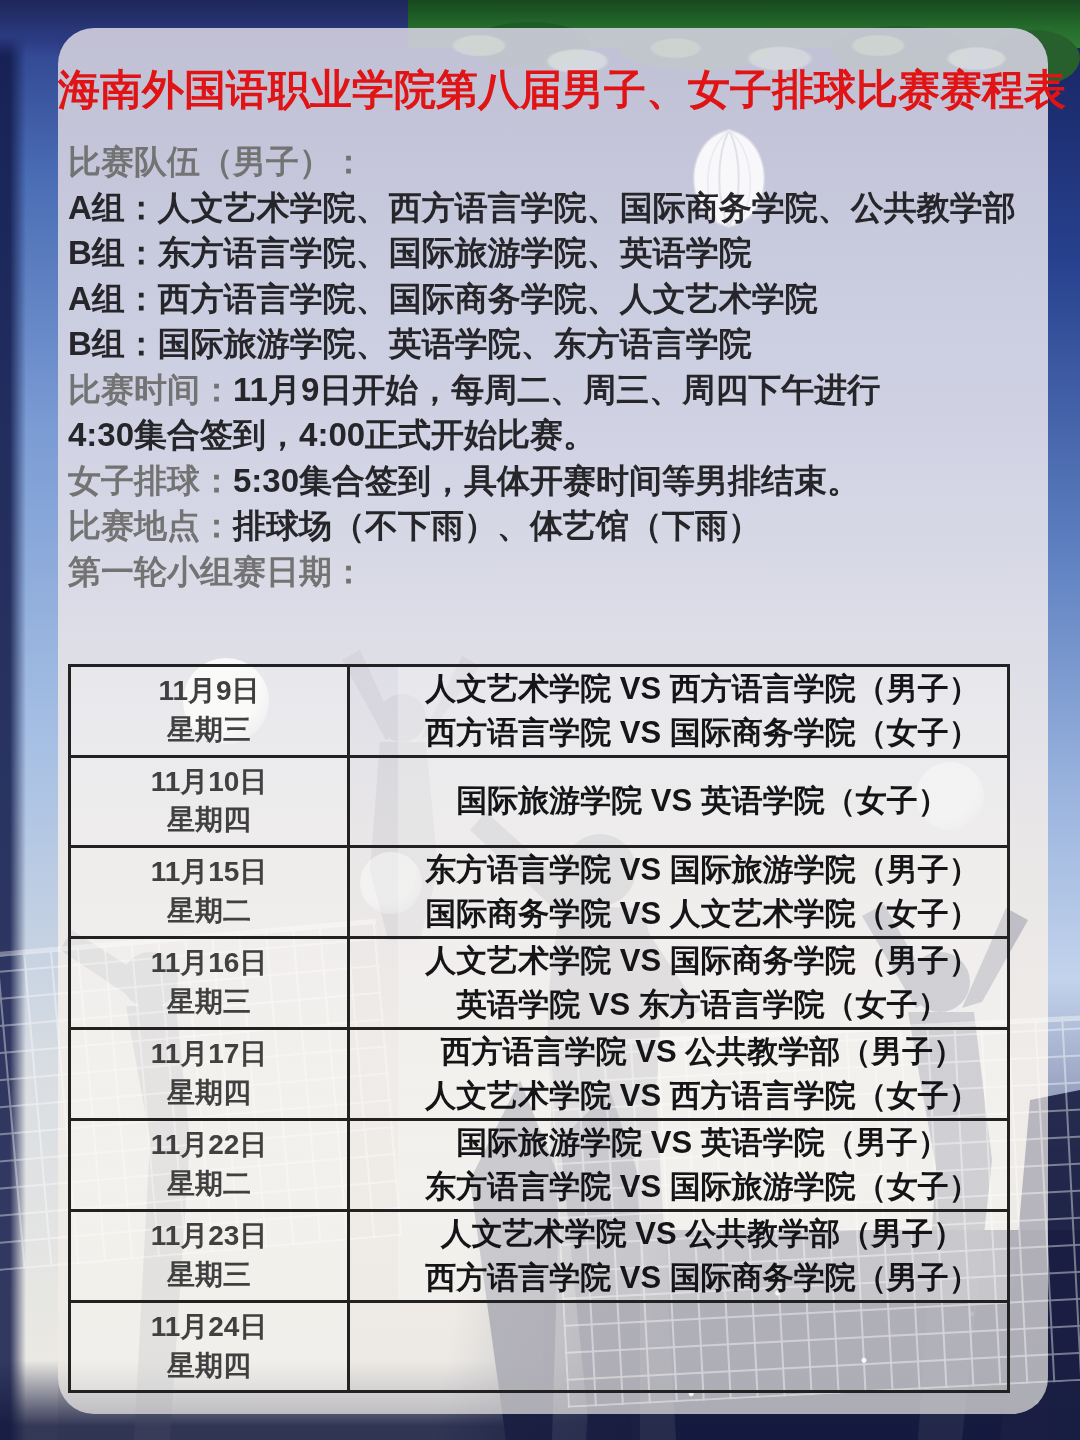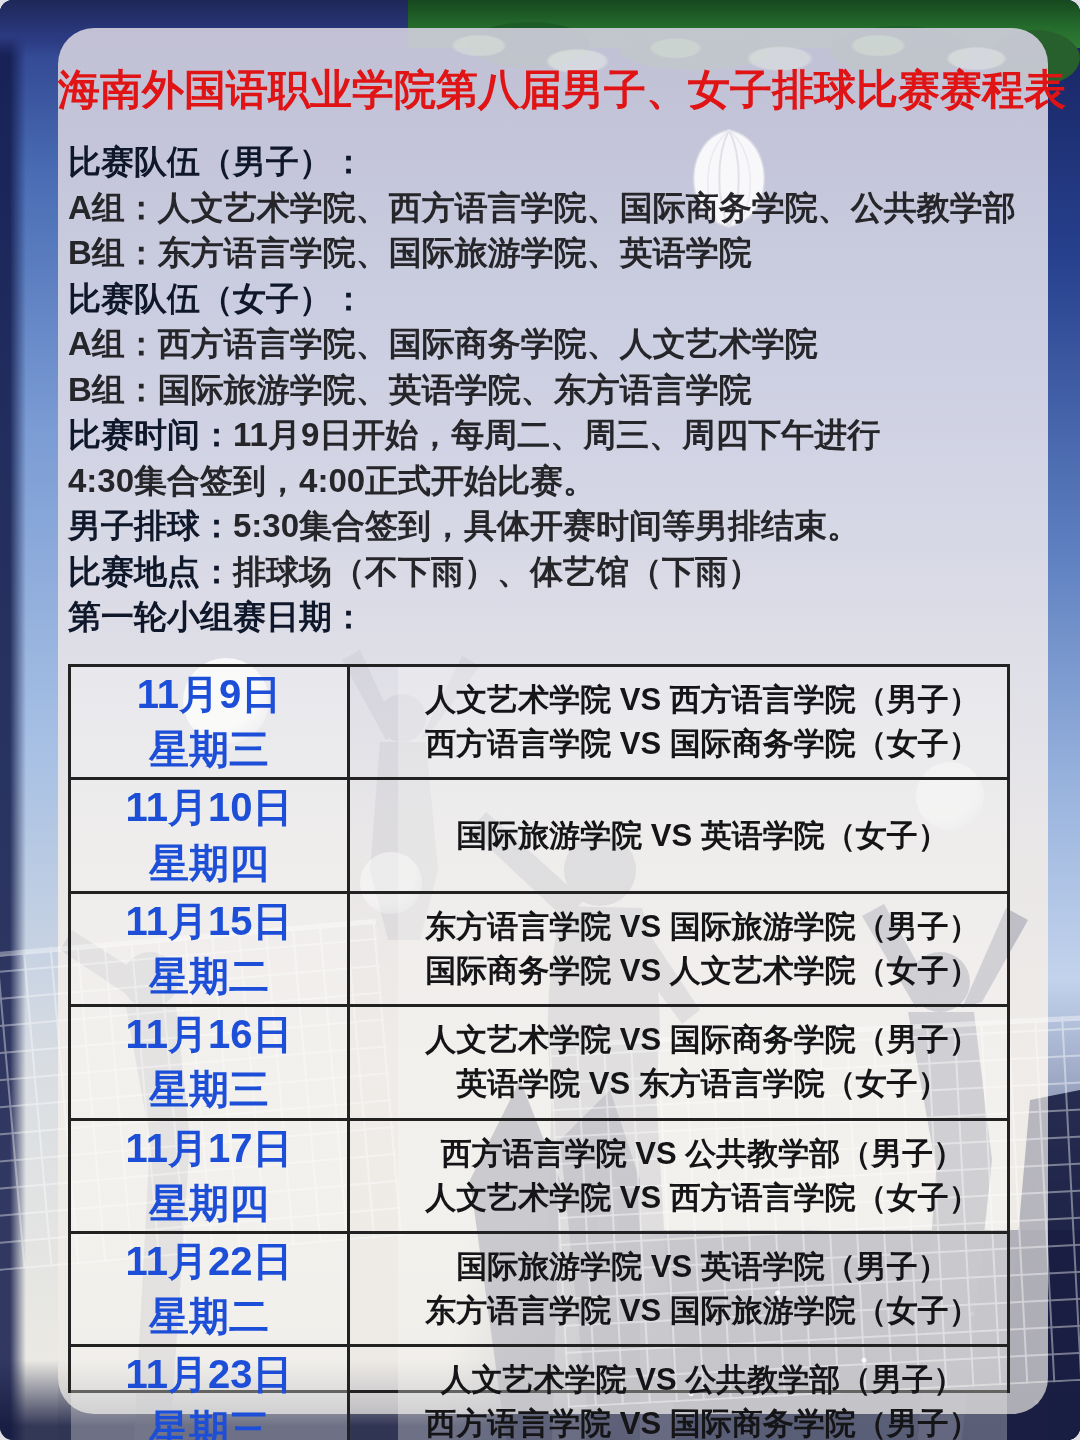--- a/index.html
+++ b/index.html
@@ -1,19 +1,19 @@
 <!DOCTYPE html>
 <html><head>
 <meta charset="utf-8">
 <style>
   * { margin:0; padding:0; box-sizing:border-box; }
   html,body { width:1080px; height:1440px; overflow:hidden; }
   body { font-family:"Liberation Sans","DejaVu Sans",sans-serif; position:relative; background:#dfe0e6; }
 
-  .stage { position:absolute; inset:0; width:1080px; height:1440px; overflow:hidden;border-radius:13px; }
+  .stage { position:absolute; inset:0; width:1080px; height:1440px; overflow:hidden; }
 
   
   .bg-base { position:absolute; inset:0;
     background:linear-gradient(180deg,#27336f 0%,#3d589e 7%,#6f8fc8 18%,#9db5dd 32%,
       #c9d2e4 46%,#e2e1de 60%,#eeebe4 74%,#e9e6df 86%,#dcd9d4 100%); }
   .bg-left-strip { position:absolute; left:0; top:0; width:58px; height:1440px;
     background:linear-gradient(90deg,rgba(18,26,74,.85) 0 10px,rgba(18,26,74,0) 26px),
       linear-gradient(180deg,#2a3a86 0%,#496cb4 12%,#7b9cd4 30%,#a7c0e4 52%,#d9dde2 74%,#efece4 100%); }
   .bg-right-strip { position:absolute; right:0; top:0; width:32px; height:1440px;
     background:linear-gradient(180deg,#16205c 0%,#27418e 18%,#5d7fc0 38%,#9ab4de 55%,
@@ -71,28 +71,28 @@
       radial-gradient(ellipse 40px 16px at 73% 30%, #dce8d8 0 60%, transparent 70%),
       radial-gradient(ellipse 44px 17px at 89% 55%, #edf2e9 0 60%, transparent 70%); }
 
   
   .title { position:absolute; left:58px; top:62px; width:990px; text-align:center;
     font-size:42px; font-weight:900; color:#e01315; letter-spacing:0px; white-space:nowrap; }
 
   .info { position:absolute; left:68px; top:140px; width:950px; }
   .info-line { height:45.5px; display:flex; align-items:center; white-space:nowrap;
     font-size:33px; color:#26262a; font-weight:600; }
-  .info-line .lbl { color:#0f172a; font-weight:800;text-align:right; }
+  .info-line .lbl { color:#737373; font-weight:800;text-align:right; }
 
   .schedule { position:absolute; left:68px; top:664px; width:942px; height:729px;
     border:3px solid #222; display:flex; flex-direction:column; }
   .s-row { flex:1; display:flex; border-bottom:3px solid #222; }
   .s-row:last-child { border-bottom:none; }
   .date-cell { width:279px; border-right:3px solid #222; display:flex; flex-direction:column;
-    align-items:center; justify-content:center; font-size:40px; font-weight:700; color:#1d4ed8;
+    align-items:center; justify-content:center; font-size:28px; font-weight:700; color:#404040;
     line-height:1.38; background:rgba(252,251,248,.30); }
   .match-cell { flex:1; display:flex; flex-direction:column; align-items:center; justify-content:center;
     font-size:31px; font-weight:700; color:#151518; line-height:1.42;
     background:rgba(252,251,248,.30);margin-left:48px; }
   .match-cell div:empty { display:none; }
 </style>
 </head>
 <body>
 
 <div class="stage">
@@ -167,40 +167,36 @@
       </div>
     <div class="info-line">
         <span class="lbl"></span>
         <span>A组：人文艺术学院、西方语言学院、国际商务学院、公共教学部</span>
       </div>
     <div class="info-line">
         <span class="lbl"></span>
         <span>B组：东方语言学院、国际旅游学院、英语学院</span>
       </div>
     <div class="info-line">
-        <span class="lbl">比赛队伍（女子）：</span>
-        <span></span>
-      </div>
-    <div class="info-line">
         <span class="lbl"></span>
         <span>A组：西方语言学院、国际商务学院、人文艺术学院</span>
       </div>
     <div class="info-line">
         <span class="lbl"></span>
         <span>B组：国际旅游学院、英语学院、东方语言学院</span>
       </div>
     <div class="info-line">
         <span class="lbl">比赛时间：</span>
         <span>11月9日开始，每周二、周三、周四下午进行</span>
       </div>
     <div class="info-line">
         <span>4:30集合签到，4:00正式开始比赛。</span>
       </div>
     <div class="info-line">
-        <span class="lbl">男子排球：</span>
+        <span class="lbl">女子排球：</span>
         <span>5:30集合签到，具体开赛时间等男排结束。</span>
       </div>
     <div class="info-line">
         <span class="lbl">比赛地点：</span>
         <span>排球场（不下雨）、体艺馆（下雨）</span>
       </div>
     <div class="info-line">
         <span class="lbl">第一轮小组赛日期：</span>
         <span></span>
       </div>

